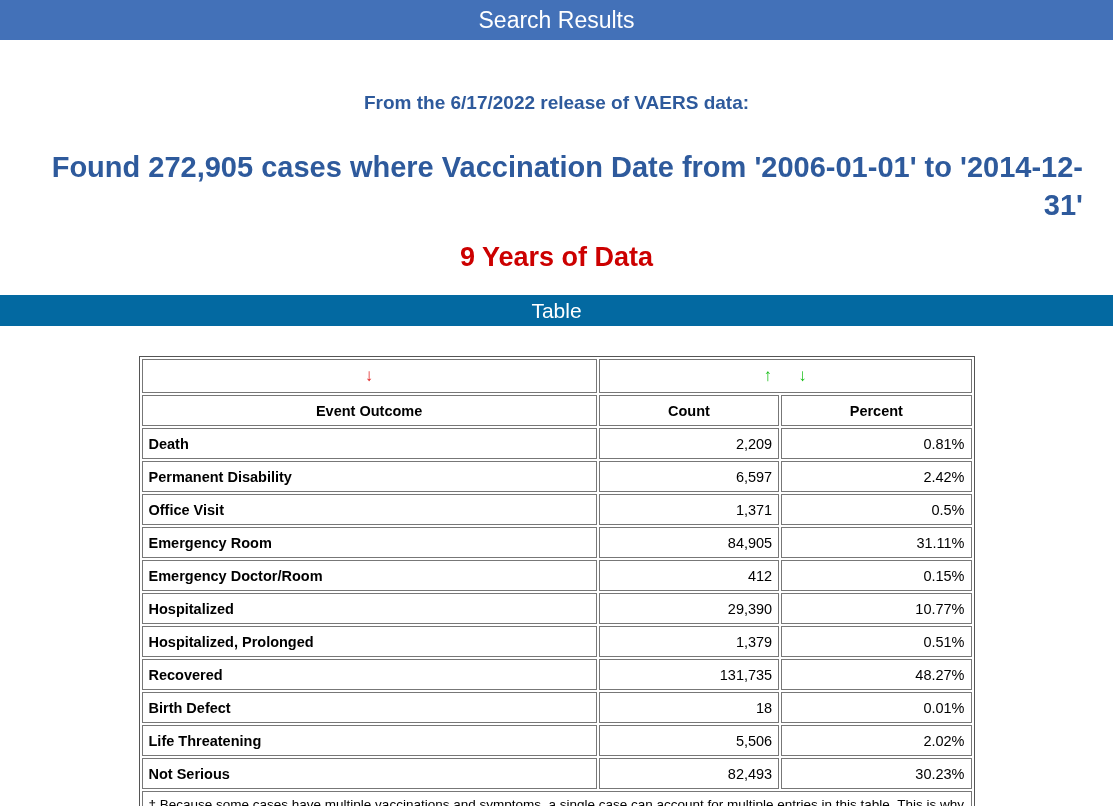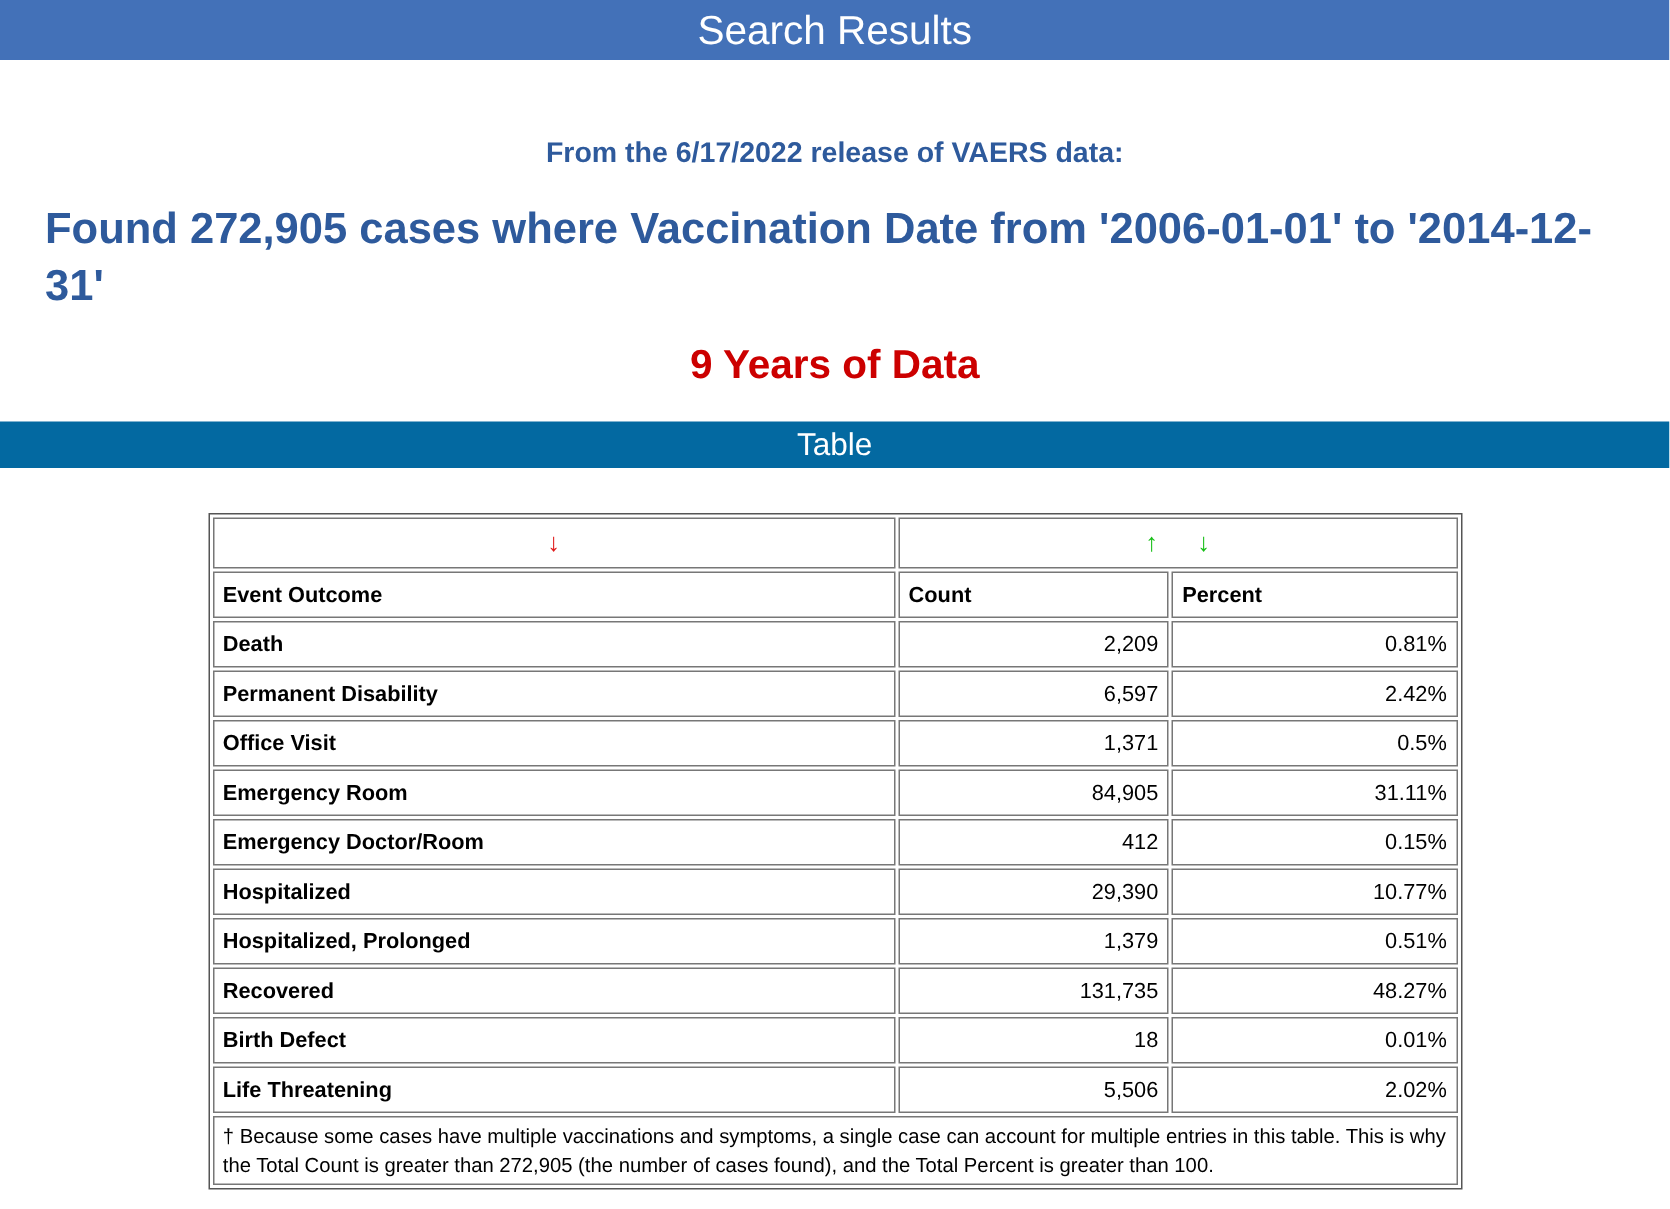--- a/index.html
+++ b/index.html
@@ -10,39 +10,39 @@
     width: 1113px;
     height: 806px;
     background: #ffffff;
     font-family: "Liberation Sans", sans-serif;
     overflow: hidden;
   }
   .banner {
     background: #4371b8;
     color: #ffffff;
     text-align: center;
-    font-size: 27px;
+    font-size: 23px;
     line-height: 40px;
     height: 40px;
     font-weight: 400;
   }
   .release-line {
     text-align: center;
     color: #2e5a9c;
     font-weight: bold;
     font-size: 19px;
     margin-top: 52px;
   }
   .found-line {
-    text-align: left;
+    text-align: right;
     color: #2e5a9c;
     font-weight: bold;
     font-size: 29px;
     line-height: 38px;
-    margin-top: 20px;
+    margin-top: 34px;
     padding: 0 30px;
   }
   .years-line {
     text-align: center;
     color: #cc0000;
     font-weight: bold;
     font-size: 27px;
     margin-top: 18px;
   }
   .table-banner {
@@ -84,21 +84,21 @@
     font-size: 17px;
     font-weight: bold;
   }
   .arrow-up-green, .arrow-down-green {
     color: #17bf17;
     font-size: 17px;
     font-weight: bold;
   }
   .arrow-gap { display: inline-block; width: 18px; }
   .hdr-row td {
-    text-align: left;
+    text-align: center;
     font-weight: bold;
     height: 23px;
   }
   .label-cell {
     font-weight: bold;
     text-align: left;
     height: 23px;
   }
   .num-cell {
     text-align: right;
@@ -201,19 +201,24 @@
       <tr>
         <td class="label-cell">Birth Defect</td>
         <td class="num-cell">18</td>
         <td class="num-cell">0.01%</td>
       </tr>
       <tr>
         <td class="label-cell">Life Threatening</td>
         <td class="num-cell">5,506</td>
         <td class="num-cell">2.02%</td>
       </tr>
+      <tr>
+        <td class="label-cell">Not Serious</td>
+        <td class="num-cell">82,493</td>
+        <td class="num-cell">30.23%</td>
+      </tr>
 
       <tr>
         <td class="note-cell" colspan="3">† Because some cases have multiple vaccinations and symptoms, a single case can account for multiple entries in this table. This is why the Total Count is greater than 272,905 (the number of cases found), and the Total Percent is greater than 100.</td>
       </tr>
     </tbody>
   </table>
 </div>
 
 </body></html>

